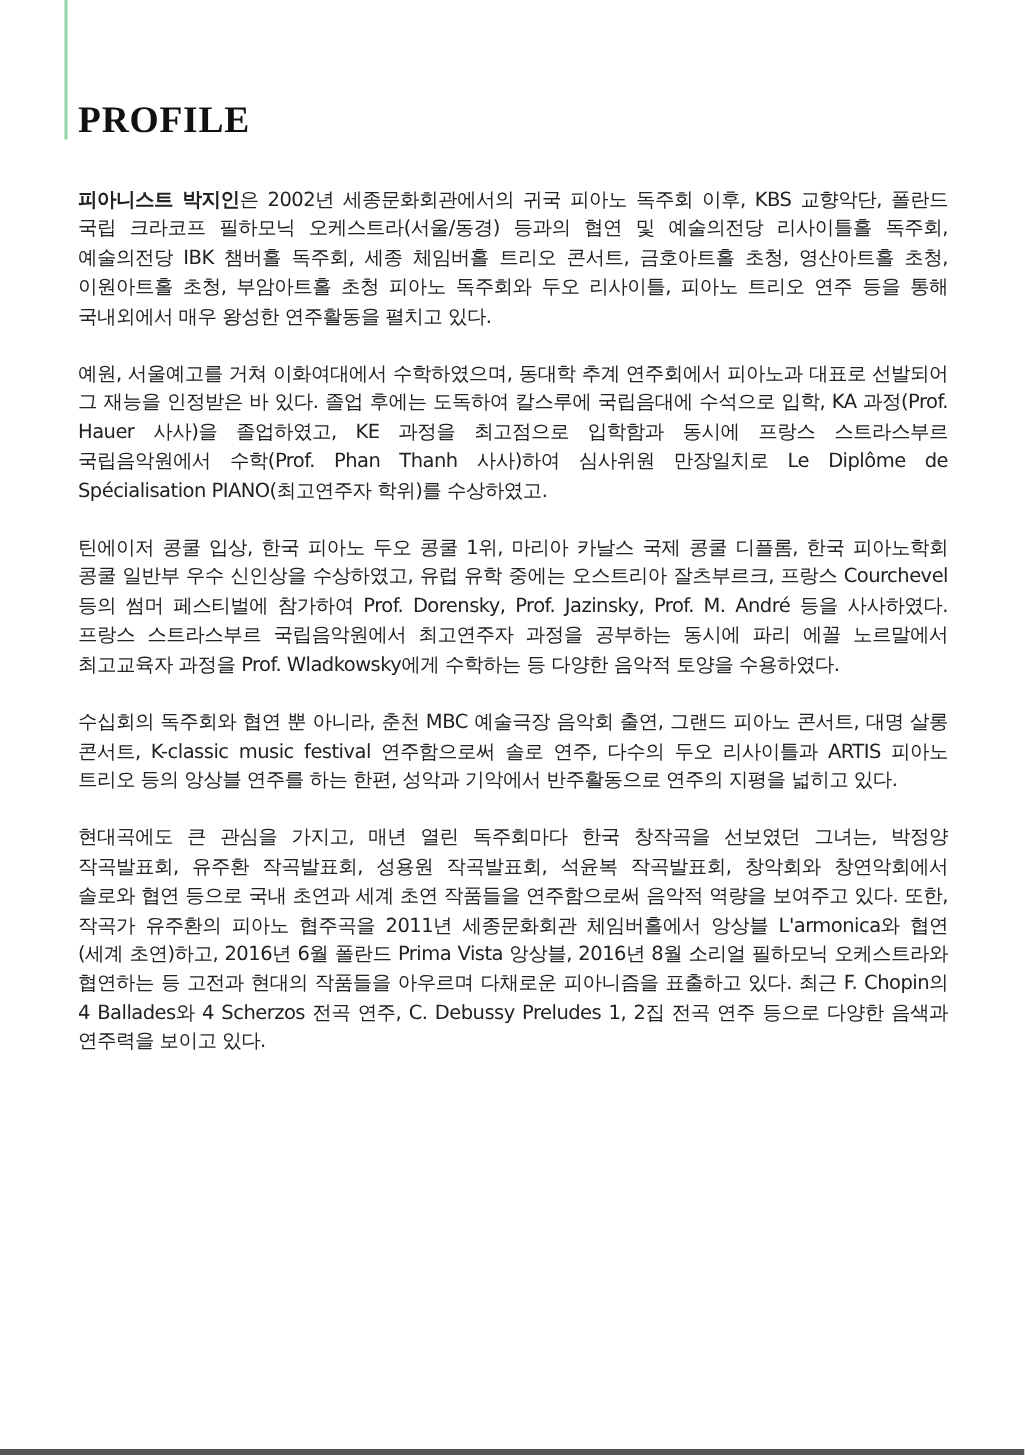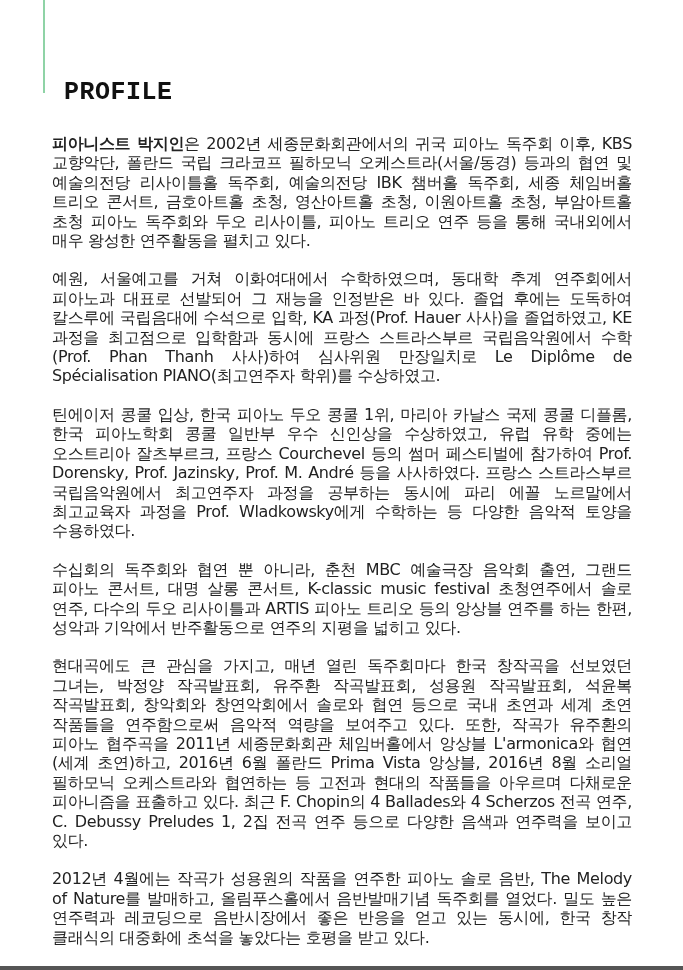--- a/index.html
+++ b/index.html
@@ -4,44 +4,43 @@
 <style>
   html, body { margin:0; padding:0; }
   body {
     width:683px; height:970px; background:#ffffff; position:relative; overflow:hidden;
     font-family:"DejaVu Sans", sans-serif; color:#222;
   }
   .accent-line {
     position:absolute; left:43px; top:0; width:2px; height:93px; background:#8fd3a6;
   }
   .title {
-    position:absolute; left:52px; top:66px; margin:12px;
-    font-family:Liberation Mono, monospace; font-weight:700; font-size:25px; letter-spacing:0.5px;
+    position:absolute; left:52px; top:66px; margin:0;
+    font-family:Liberation Serif, serif; font-weight:700; font-size:25px; letter-spacing:0.5px;
     color:#111; line-height:30px;
   }
   .content {
     position:absolute; left:52px; top:118px; width:580px;
   }
   .para {
-    margin:16px 0 19px 0; font-size:16px; line-height:19.4px; text-align:justify;
+    margin:6px 0 19px 0; font-size:13px; line-height:19.4px; text-align:justify;
     letter-spacing:-0.35px; word-break:keep-all;
   }
   .para strong { font-weight:700; }
   .bottom-bar {
     position:absolute; left:0; bottom:0; width:683px; height:4px; background:#555555;
   }
 </style>
 </head>
 <body>
 
 <div class="accent-line"></div>
 <h1 class="title">PROFILE</h1>
 
 <div class="content">
   <p class="para"><strong>피아니스트 박지인</strong><span>은 2002년 세종문화회관에서의 귀국 피아노 독주회 이후, KBS 교향악단, 폴란드 국립 크라코프 필하모닉 오케스트라(서울/동경) 등과의 협연 및 예술의전당 리사이틀홀 독주회, 예술의전당 IBK 챔버홀 독주회, 세종 체임버홀 트리오 콘서트, 금호아트홀 초청, 영산아트홀 초청, 이원아트홀 초청, 부암아트홀 초청 피아노 독주회와 두오 리사이틀, 피아노 트리오 연주 등을 통해 국내외에서 매우 왕성한 연주활동을 펼치고 있다.</span></p>
   <p class="para">예원, 서울예고를 거쳐 이화여대에서 수학하였으며, 동대학 추계 연주회에서 피아노과 대표로 선발되어 그 재능을 인정받은 바 있다. 졸업 후에는 도독하여 칼스루에 국립음대에 수석으로 입학, KA 과정(Prof. Hauer 사사)을 졸업하였고, KE 과정을 최고점으로 입학함과 동시에 프랑스 스트라스부르 국립음악원에서 수학(Prof. Phan Thanh 사사)하여 심사위원 만장일치로 Le Diplôme de Spécialisation PIANO(최고연주자 학위)를 수상하였고.</p>
   <p class="para">틴에이저 콩쿨 입상, 한국 피아노 두오 콩쿨 1위, 마리아 카날스 국제 콩쿨 디플롬, 한국 피아노학회 콩쿨 일반부 우수 신인상을 수상하였고, 유럽 유학 중에는 오스트리아 잘츠부르크, 프랑스 Courchevel 등의 썸머 페스티벌에 참가하여 Prof. Dorensky, Prof. Jazinsky, Prof. M. André 등을 사사하였다. 프랑스 스트라스부르 국립음악원에서 최고연주자 과정을 공부하는 동시에 파리 에꼴 노르말에서 최고교육자 과정을 Prof. Wladkowsky에게 수학하는 등 다양한 음악적 토양을 수용하였다.</p>
-  <p class="para">수십회의 독주회와 협연 뿐 아니라, 춘천 MBC 예술극장 음악회 출연, 그랜드 피아노 콘서트, 대명 살롱 콘서트, K-classic music festival 초청연주에서 솔로 연주, 다수의 두오 리사이틀과 ARTIS 피아노 트리오 등의 앙상블 연주를 하는 한편, 성악과 기악에서 반주활동으로 연주의 지평을 넓히고 있다.</p>
+  <p class="para">수십회의 독주회와 협연 뿐 아니라, 춘천 MBC 예술극장 음악회 출연, 그랜드 피아노 콘서트, 대명 살롱 콘서트, K-classic music festival 연주함으로써 솔로 연주, 다수의 두오 리사이틀과 ARTIS 피아노 트리오 등의 앙상블 연주를 하는 한편, 성악과 기악에서 반주활동으로 연주의 지평을 넓히고 있다.</p>
   <p class="para">현대곡에도 큰 관심을 가지고, 매년 열린 독주회마다 한국 창작곡을 선보였던 그녀는, 박정양 작곡발표회, 유주환 작곡발표회, 성용원 작곡발표회, 석윤복 작곡발표회, 창악회와 창연악회에서 솔로와 협연 등으로 국내 초연과 세계 초연 작품들을 연주함으로써 음악적 역량을 보여주고 있다. 또한, 작곡가 유주환의 피아노 협주곡을 2011년 세종문화회관 체임버홀에서 앙상블 L'armonica와 협연(세계 초연)하고, 2016년 6월 폴란드 Prima Vista 앙상블, 2016년 8월 소리얼 필하모닉 오케스트라와 협연하는 등 고전과 현대의 작품들을 아우르며 다채로운 피아니즘을 표출하고 있다. 최근 F. Chopin의 4 Ballades와 4 Scherzos 전곡 연주, C. Debussy Preludes 1, 2집 전곡 연주 등으로 다양한 음색과 연주력을 보이고 있다.</p>
-  <p class="para">2012년 4월에는 작곡가 성용원의 작품을 연주한 피아노 솔로 음반, The Melody of Nature를 발매하고, 올림푸스홀에서 음반발매기념 독주회를 열었다. 밀도 높은 연주력과 레코딩으로 음반시장에서 좋은 반응을 얻고 있는 동시에, 한국 창작 클래식의 대중화에 초석을 놓았다는 호평을 받고 있다.</p>
 </div>
 
 <div class="bottom-bar"></div>
 
 </body></html>

